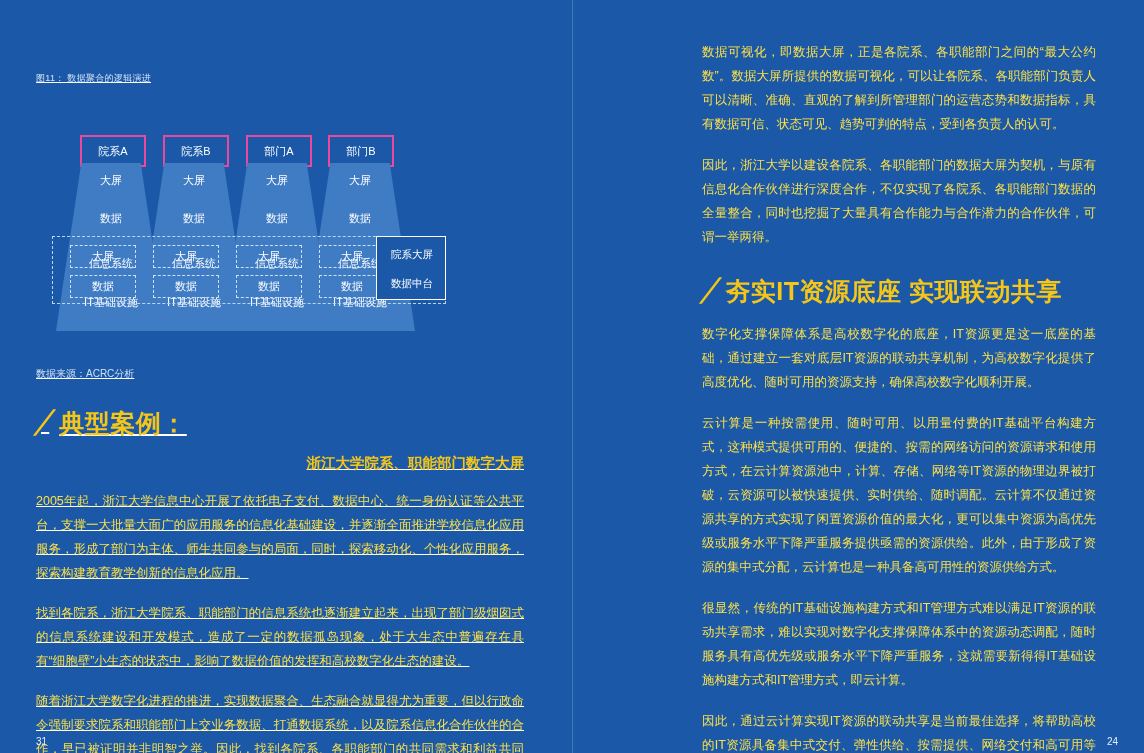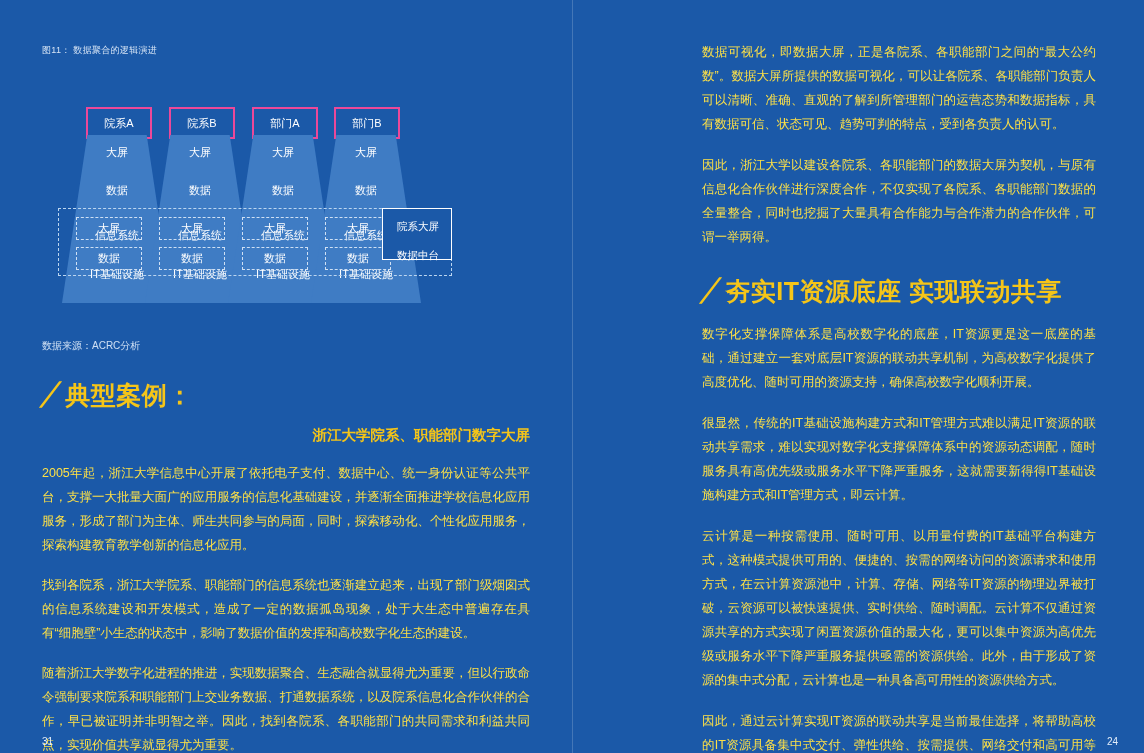--- a/index.html
+++ b/index.html
@@ -28,21 +28,21 @@
     height: 753px;
     background: rgba(255,255,255,0.18);
   }
   .col {
     position: absolute;
     top: 0;
     width: 572px;
     height: 753px;
     box-sizing: border-box;
   }
-  .col-left { left: 6px; padding: 44px 48px 30px 36px; }
+  .col-left { left: 0; padding: 72px 48px 30px 36px; text-decoration: underline; }
   .col-right { left: 572px; padding: 40px 48px 30px 130px; }
 
   
   .fig-caption {
     font-size: 9px;
     color: #d6e4f5;
     letter-spacing: 0.3px;
     margin: 0 0 14px 0;
   }
   .figure {
@@ -113,21 +113,21 @@
     width: 394px;
     height: 68px;
     border: 1px dashed #bcd6f0;
     box-sizing: border-box;
   }
   .side-box {
     position: absolute;
     left: 318px;
     top: 73px;
     width: 70px;
-    height: 52px;
+    height: 64px;
     border: 1px solid #ffffff;
     box-sizing: border-box;
     background: #1b59a8;
   }
   .side-box .sb {
     position: absolute;
     left: 3px;
     width: 64px;
     text-align: center;
     font-size: 10.5px;
@@ -294,19 +294,19 @@
   <div class="col col-right">
     <p class="body">数据可视化，即数据大屏，正是各院系、各职能部门之间的“最大公约数”。数据大屏所提供的数据可视化，可以让各院系、各职能部门负责人可以清晰、准确、直观的了解到所管理部门的运营态势和数据指标，具有数据可信、状态可见、趋势可判的特点，受到各负责人的认可。</p>
     <p class="body">因此，浙江大学以建设各院系、各职能部门的数据大屏为契机，与原有信息化合作伙伴进行深度合作，不仅实现了各院系、各职能部门数据的全量整合，同时也挖掘了大量具有合作能力与合作潜力的合作伙伴，可谓一举两得。</p>
 
     <div class="h-main">
       <span class="slash">╱</span>
       <span class="h-main-text">夯实IT资源底座 实现联动共享</span>
     </div>
 
     <p class="body">数字化支撑保障体系是高校数字化的底座，IT资源更是这一底座的基础，通过建立一套对底层IT资源的联动共享机制，为高校数字化提供了高度优化、随时可用的资源支持，确保高校数字化顺利开展。</p>
+    <p class="body">云计算是一种按需使用、随时可用、以用量付费的IT基础平台构建方式，这种模式提供可用的、便捷的、按需的网络访问的资源请求和使用方式，在云计算资源池中，计算、存储、网络等IT资源的物理边界被打破，云资源可以被快速提供、实时供给、随时调配。云计算不仅通过资源共享的方式实现了闲置资源价值的最大化，更可以集中资源为高优先级或服务水平下降严重服务提供亟需的资源供给。此外，由于形成了资源的集中式分配，云计算也是一种具备高可用性的资源供给方式。</p>
     <p class="body">很显然，传统的IT基础设施构建方式和IT管理方式难以满足IT资源的联动共享需求，难以实现对数字化支撑保障体系中的资源动态调配，随时服务具有高优先级或服务水平下降严重服务，这就需要新得得IT基础设施构建方式和IT管理方式，即云计算。</p>
-    <p class="body">云计算是一种按需使用、随时可用、以用量付费的IT基础平台构建方式，这种模式提供可用的、便捷的、按需的网络访问的资源请求和使用方式，在云计算资源池中，计算、存储、网络等IT资源的物理边界被打破，云资源可以被快速提供、实时供给、随时调配。云计算不仅通过资源共享的方式实现了闲置资源价值的最大化，更可以集中资源为高优先级或服务水平下降严重服务提供亟需的资源供给。此外，由于形成了资源的集中式分配，云计算也是一种具备高可用性的资源供给方式。</p>
     <p class="body">因此，通过云计算实现IT资源的联动共享是当前最佳选择，将帮助高校的IT资源具备集中式交付、弹性供给、按需提供、网络交付和高可用等多种能力。从建设路径上来说，分为三个阶段：</p>
 
     <div class="pagenum right">24</div>
   </div>
 </div>
 
 </body></html>

